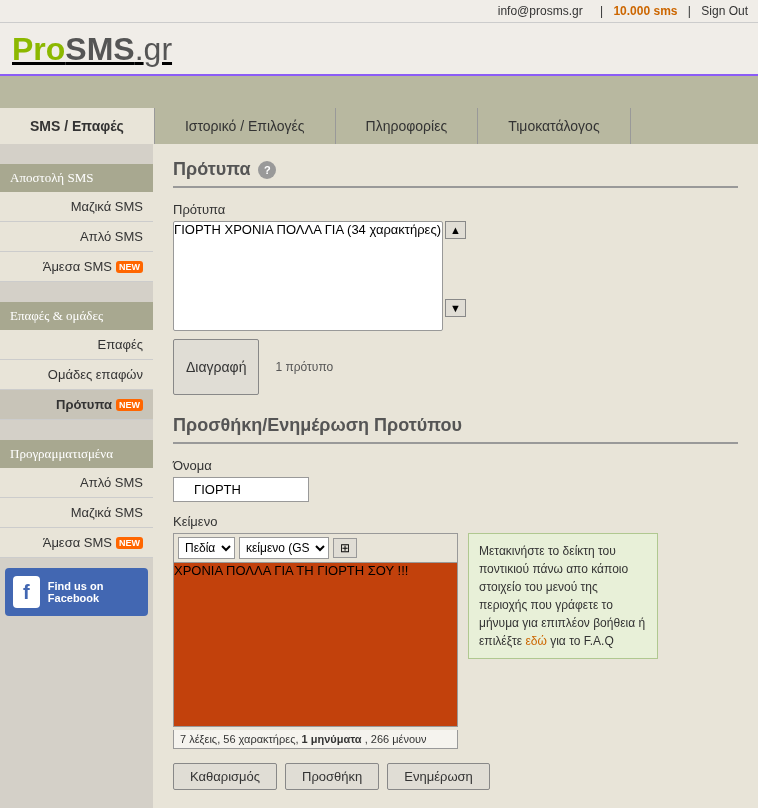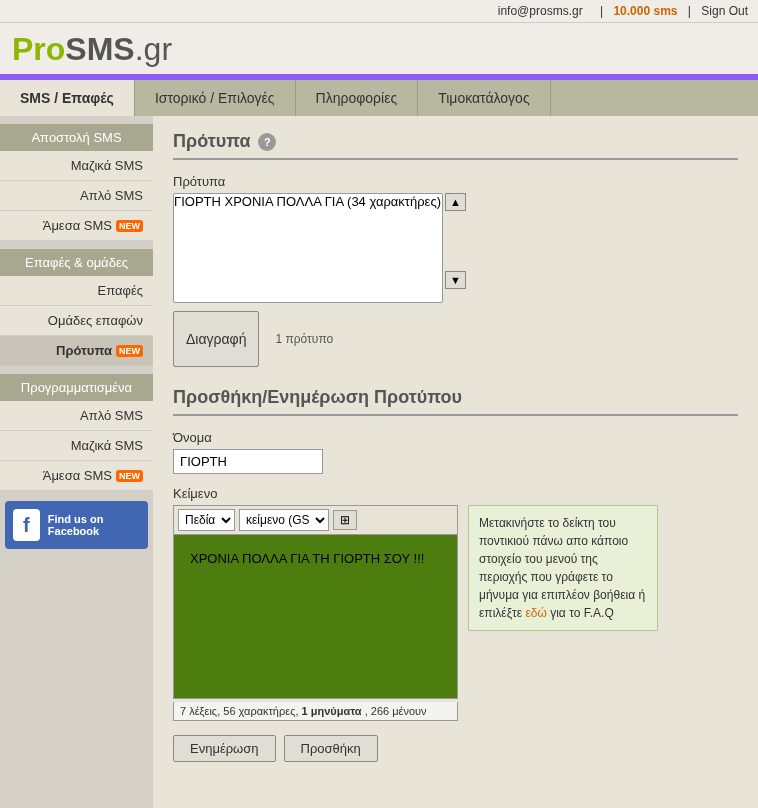--- a/index.html
+++ b/index.html
@@ -15,43 +15,45 @@
       border-bottom: 1px solid #ccc;
     }
     #top-bar a { color: #333; text-decoration: none; }
     #top-bar a.sms-link { color: #cc6600; font-weight: bold; }
     #top-bar span { margin: 0 7px; }
 
     
     #header {
       background: #f0ede8;
       padding: 8px 0 6px 12px;
-      border-bottom: 6px solid #8b5cf6;
+      border-bottom: 2px solid #8b5cf6;
+      text-decoration: underline;
     }
     #logo {
       font-size: 32px;
       font-weight: bold;
       color: #333;
     }
     #logo span.pro { color: #8cb800; }
     #logo span.sms { color: #555; }
     #logo span.gr { color: #555; font-weight: normal; }
 
     
     #nav {
       display: flex;
       background: #b8b8a0;
     }
     .nav-item {
-      padding: 10px 20px;
+      padding: 10px 30px;
       font-size: 14px;
       color: #333;
       cursor: pointer;
       border-right: 1px solid #999;
       text-decoration: none;
+      margin-top: 32px;
     }
     .nav-item.active {
       background: #e8e4d8;
       color: #333;
       font-weight: bold;
     }
 
     
     #layout {
       display: flex;
@@ -63,22 +65,23 @@
       width: 153px;
       background: #d4d0c8;
       flex-shrink: 0;
       padding-bottom: 10px;
     }
     .sidebar-section-header {
       background: #a8a890;
       color: #fff;
       padding: 6px 10px;
       font-size: 13px;
-      text-align: center;
-      margin-top: 8px;
+      text-align: left;
+      margin-top: 20px;
+      font-family: Liberation Serif, serif;
     }
     .sidebar-item {
       background: #e8e4d8;
       padding: 7px 10px;
       text-align: right;
       cursor: pointer;
       border-bottom: 1px solid #ccc;
       font-size: 13px;
       color: #333;
       display: flex;
@@ -188,22 +191,22 @@
     .count-text {
       font-size: 12px;
       color: #555;
       margin-left: 8px;
     }
 
     
     .add-section { margin-top: 20px; }
 
     .name-input {
-      width: 150px;
-      padding: 4px 6px;
+      width: 136px;
+      padding: 4px 20px;
       border: 1px solid #999;
       font-size: 13px;
       background: #fff;
     }
 
     
     .editor-toolbar {
       display: flex;
       align-items: center;
       gap: 4px;
@@ -222,23 +225,23 @@
       padding: 2px 6px;
       font-size: 12px;
       border: 1px solid #999;
       background: #e0ddd5;
       cursor: pointer;
     }
     .text-area {
       width: 285px;
       height: 165px;
       border: 1px solid #999;
-      padding: 16px;
-      font-size: 13px;
-      background: #4d7c0f;
+      padding: 0;
+      font-size: 13px;
+      background: #c2410c;
       resize: none;
       font-family: Arial, sans-serif;
     }
     .char-count {
       font-size: 11px;
       color: #333;
       border: 1px solid #999;
       border-top: none;
       background: #f5f3ee;
       padding: 3px 6px;
@@ -410,19 +413,20 @@
           </div>
           <div class="hint-box">
             <span>Μετακινήστε το δείκτη του ποντικιού πάνω απο κάποιο στοιχείο του μενού της περιοχής που γράφετε το μήνυμα για επιπλέον βοήθεια ή επιλέξτε </span>
             <a href="#">εδώ</a>
             <span> για το F.A.Q</span>
           </div>
         </div>
       </div>
 
       <div class="action-buttons">
+        <button class="btn-action">Καθαρισμός</button>
+        <button class="btn-action">Προσθήκη</button>
         <button class="btn-action">Ενημέρωση</button>
-        <button class="btn-action">Προσθήκη</button>
       </div>
     </div>
 
   </div>
 </div>
 
 </body></html>

